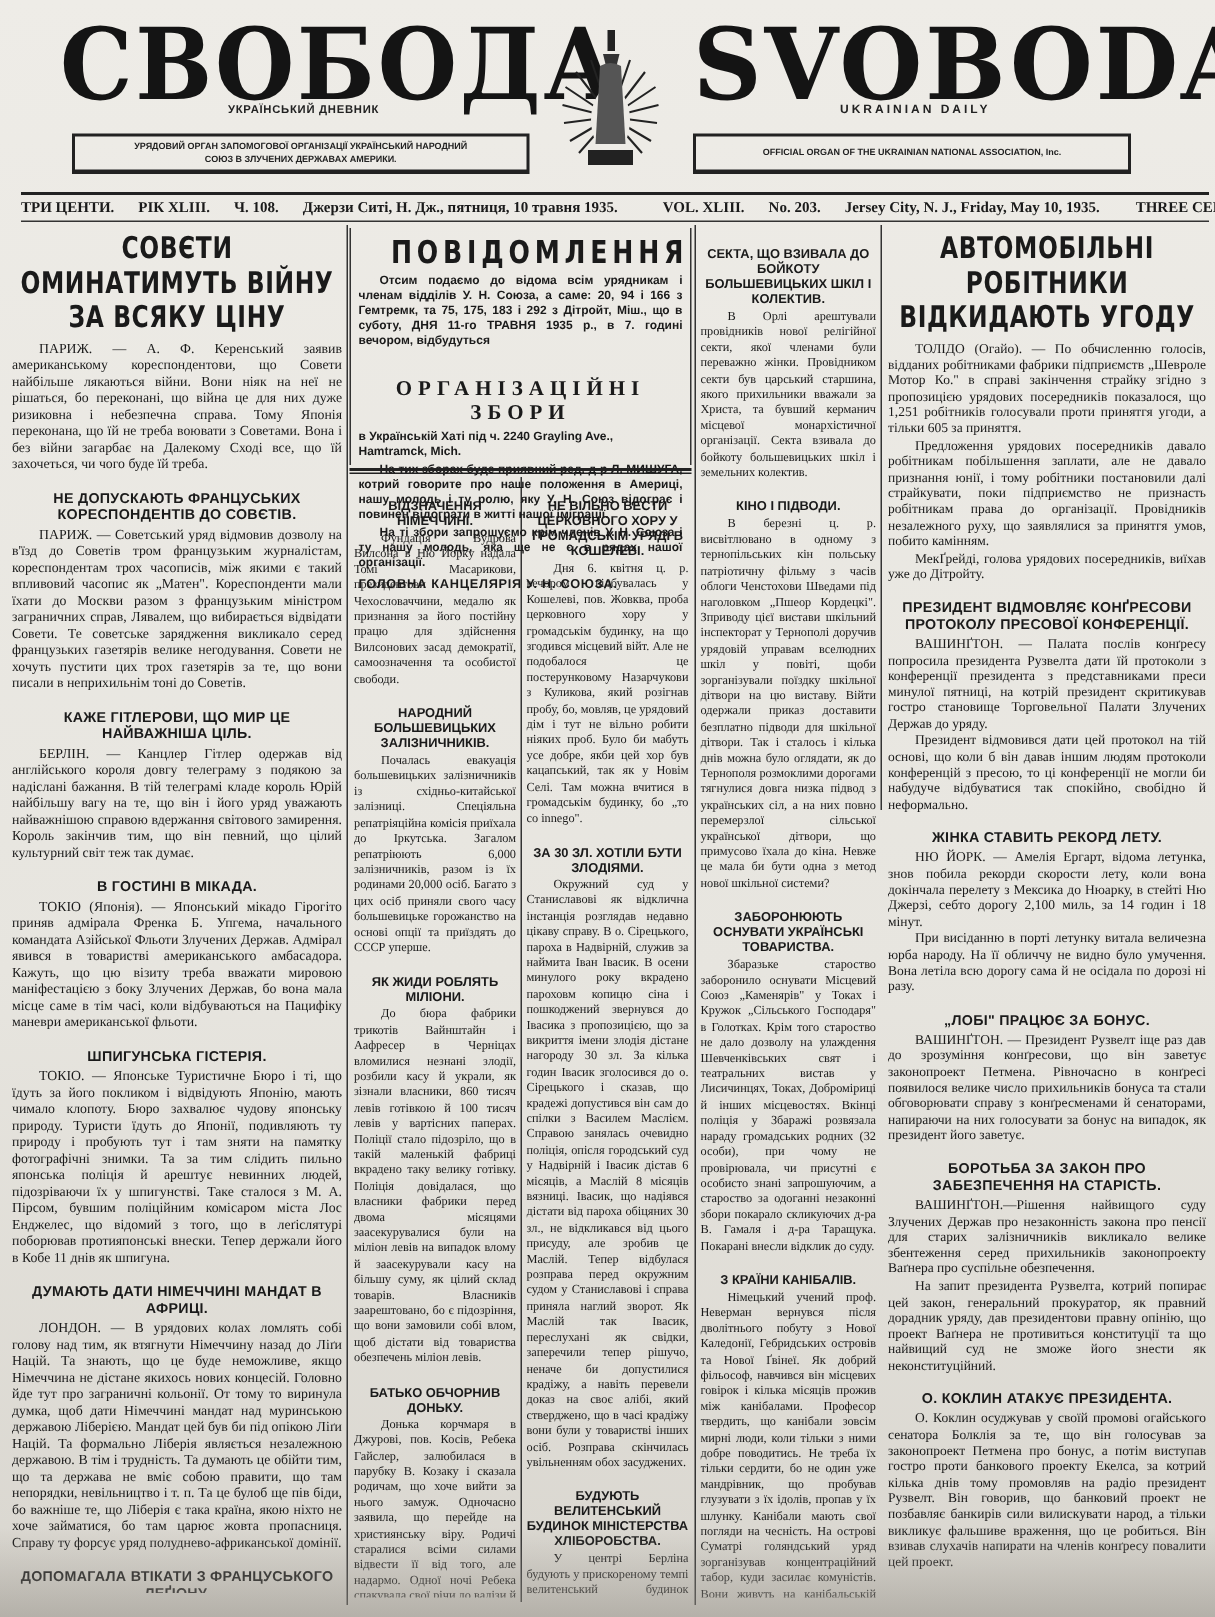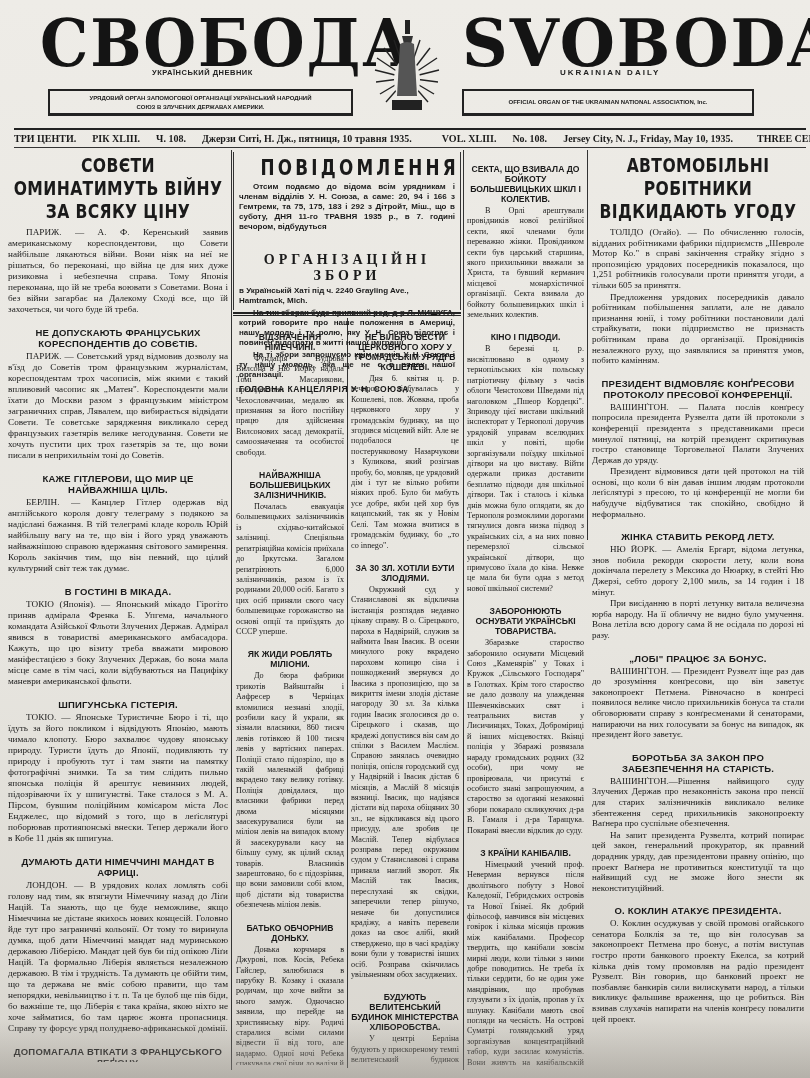--- a/index.html
+++ b/index.html
@@ -75,21 +75,21 @@
       </svg>
     </div>
   </div>
 
   <div class="dateline">
     <span>ТРИ ЦЕНТИ.</span>
     <span>РІК XLIII.</span>
     <span>Ч. 108.</span>
     <span style="margin-right:30px">Джерзи Ситі, Н. Дж., пятниця, 10 травня 1935.</span>
     <span>VOL. XLIII.</span>
-    <span>No. 108.</span>
+    <span>No. 203.</span>
     <span style="margin-right:24px">Jersey City, N. J., Friday, May 10, 1935.</span>
     <span style="margin-right:0">THREE CENTS</span>
   </div>
 
   <div class="vline" style="left:231px;top:150px;height:920px"></div>
   <div class="vline" style="left:347px;top:318px;height:750px"></div>
   <div class="vline" style="left:463px;top:150px;height:920px"></div>
   <div class="vline" style="left:587px;top:150px;height:390px"></div>
 
   <div class="col" style="left:8px;top:152px;width:220px;height:910px">
@@ -117,21 +117,21 @@
     <p style="text-indent:0;text-align:left">в Українській Хаті під ч. 2240 Grayling Ave., Hamtramck, Mich.</p>
     <p>На тих зборах буде приявний ред. д-р Л. МИШУГА, котрий говорите про наше положення в Америці, нашу молодь і ту ролю, яку У. Н. Союз відограє і повинен відограти в житті нашої іміграції.</p>
     <p>На ті збори запрошуємо крім членів У. Н. Союза і ту нашу молодь, яка ще не є в рядах нашої організації.</p>
     <div class="sign">ГОЛОВНА КАНЦЕЛЯРІЯ У. Н. СОЮЗА.</div>
   </div>
   <div class="dbl"></div>
 
   <div class="col narrow" style="left:236px;top:320px;width:108px;height:745px">
     <div class="h">ВІДЗНАЧЕННЯ НІМЕЧЧИНІ.</div>
     <p>Фундація Вудрова Вилсона в Ню Йорку надала Томі Масарикови, президентови Чехословаччини, медалю як признання за його постійну працю для здійснення Вилсонових засад демократії, самоозначення та особистої свободи.</p>
-    <div class="h">НАЙВАЖНІША БОЛЬШЕВИЦЬКИХ ЗАЛІЗНИЧНИКІВ.</div>
+    <div class="h">НАРОДНИЙ БОЛЬШЕВИЦЬКИХ ЗАЛІЗНИЧНИКІВ.</div>
     <p>Почалась евакуація большевицьких залізничників із східньо-китайської залізниці. Спеціяльна репатріяційна комісія приїхала до Іркутська. Загалом репатріюють 6,000 залізничників, разом із їх родинами 20,000 осіб. Багато з цих осіб приняли свого часу большевицьке горожанство на основі опції та приїздять до СССР уперше.</p>
     <div class="h">ЯК ЖИДИ РОБЛЯТЬ МІЛІОНИ.</div>
     <p>До бюра фабрики трикотів Вайнштайн і Аафресер в Черніцах вломилися незнані злодії, розбили касу й украли, як зізнали власники, 860 тисяч левів готівкою й 100 тисяч левів у вартісних паперах. Поліції стало підозріло, що в такій маленькій фабриці вкрадено таку велику готівку. Поліція довідалася, що власники фабрики перед двома місяцями заасекурувалися були на міліон левів на випадок вломy й заасекурували касу на більшу суму, як цілий склад товарів. Власників заарештовано, бо є підозріння, що вони замовили собі влом, щоб дістати від товариства обезпечень міліон левів.</p>
     <div class="h">БАТЬКО ОБЧОРНИВ ДОНЬКУ.</div>
     <p>Донька корчмаря в Джурові, пов. Косів, Ребека Гайслер, залюбилася в парубку В. Козаку і сказала родичам, що хоче вийти за нього замуж. Одночасно заявила, що перейде на християнську віру. Родичі старалися всіми силами відвести її від того, але надармо. Одної ночі Ребека спакувала свої річи до валізи й покинула батьківський дім, щоб udaтись до сусіднього села, де жив її наречений. По дорозі придержала її гранична сторожа, підозріваючи її, що вона щось перепачковує. Так повідомив її заздалегідь батько Ребеки. Одначе сторожа переконалася, що це неправда і дівчина пішла без перешкоди до нареченого, де й замешкала. Тоді батько повідомив поліцію, що вона комуністка. Доходження, які перевела поліція, й цього не потвердили. Батько хотів тільки, щоб її арештували й виправили з християнського дому. Зате прокураторія потягнула Гайслера до відповідальности за наклеп і введення влади в блуд. Незабаром відбудеться в Коломиї судова розправа в цій справі.</p>
   </div>
 
   <div class="col narrow" style="left:351px;top:320px;width:108px;height:745px">
     <div class="h">НЕ ВІЛЬНО ВЕСТИ ЦЕРКОВНОГО ХОРУ У ГРОМАДСЬКІМ УРЯДІ В КОШЕЛЕВІ.</div>
     <p>Дня 6. квітня ц. р. вечором відбувалась у Кошелеві, пов. Жовква, проба церковного хору у громадськім будинку, на що згодився місцевий війт. Але не подобалося це постерунковому Назарчукови з Куликова, який розігнав пробу, бо, мовляв, це урядовий дім і тут не вільно робити ніяких проб. Було би мабуть усе добре, якби цей хор був кацапський, так як у Новім Селі. Там можна вчитися в громадськім будинку, бо „то со innego".</p>
@@ -151,23 +151,24 @@
     <p>Збаразьке староство заборонило оснувати Місцевий Союз „Каменярів" у Токах і Кружок „Сільського Господаря" в Голотках. Крім того староство не дало дозволу на улаждення Шевченківських свят і театральних вистав у Лисичинцях, Токах, Доброміриці й інших місцевостях. Вкінці поліція у Збаражі розвязала нараду громадських родних (32 особи), при чому не провірювала, чи присутні є особисто знані запрошуючим, а староство за одоганні незаконні збори покарало скликуючих д-ра В. Гамаля і д-ра Таращука. Покарані внесли відклик до суду.</p>
     <div class="h">З КРАЇНИ КАНІБАЛІВ.</div>
     <p>Німецький учений проф. Неверман вернувся після дволітнього побуту з Нової Каледонії, Гебридських островів та Нової Ґвінеї. Як добрий фільософ, навчився він місцевих говірок і кілька місяців прожив між канібалами. Професор твердить, що канібали зовсім мирні люди, коли тільки з ними добре поводитись. Не треба їх тільки сердити, бо не один уже мандрівник, що пробував глузувати з їх ідолів, пропав у їх шлунку. Канібали мають свої погляди на чесність. На острові Суматрі голяндський уряд зорганізував концентраційний табор, куди засилає комуністів. Вони живуть на канібальській території „мапія", коли хто з них хоче втекти, може попасти між канібалів і там пропадає на їх бенкеті. У канібалів сильно розвинена музика.</p>
 
   </div>
 
   <div class="col" style="left:592px;top:152px;width:212px;height:913px;font-size:9px;line-height:10.6px">
     <div class="h big">АВТОМОБІЛЬНІ РОБІТНИКИ ВІДКИДАЮТЬ УГОДУ</div>
     <p>ТОЛІДО (Огайо). — По обчисленню голосів, відданих робітниками фабрики підприємств „Шевроле Мотор Ко." в справі закінчення страйку згідно з пропозицією урядових посередників показалося, що 1,251 робітників голосували проти принятгя угоди, а тільки 605 за принятгя.</p>
     <p>Предложення урядових посередників давало робітникам побільшення заплати, але не давало признання юнії, і тому робітники постановили далі страйкувати, поки підприємство не признасть робітникам права до організації. Провідників незалежного руху, що заявлялися за принятгя умов, побито камінням.</p>
+    <p>МекҐрейді, голова урядових посередників, виїхав уже до Дітройту.</p>
     <div class="h med">ПРЕЗИДЕНТ ВІДМОВЛЯЄ КОНҐРЕСОВИ ПРОТОКОЛУ ПРЕСОВОЇ КОНФЕРЕНЦІЇ.</div>
     <p>ВАШИНҐТОН. — Палата послів конґресу попросила президента Рузвелта дати їй протоколи з конференції президента з представниками преси минулої пятниці, на котрій президент скритикував гостро становище Торговельної Палати Злучених Держав до уряду.</p>
-    <p>Президент відмовився дати цей протокол на тій основі, що коли б він давав іншим людям протоколи леґіслятурі з пресою, то ці конференції не могли би набудуче відбуватися так спокійно, свобідно й неформально.</p>
+    <p>Президент відмовився дати цей протокол на тій основі, що коли б він давав іншим людям протоколи конференцій з пресою, то ці конференції не могли би набудуче відбуватися так спокійно, свобідно й неформально.</p>
     <div class="h med">ЖІНКА СТАВИТЬ РЕКОРД ЛЕТУ.</div>
     <p>НЮ ЙОРК. — Амелія Ергарт, відома летунка, знов побила рекорди скорости лету, коли вона докінчала перелету з Мексика до Нюарку, в стейті Ню Джерзі, себто дорогу 2,100 миль, за 14 годин і 18 мінут.</p>
     <p>При висіданню в порті летунку витала величезна юрба народу. На її обличчу не видно було умучення. Вона летіла всю дорогу сама й не осідала по дорозі ні разу.</p>
     <div class="h med">„ЛОБІ" ПРАЦЮЄ ЗА БОНУС.</div>
     <p>ВАШИНҐТОН. — Президент Рузвелт іще раз дав до зрозуміння конґресови, що він заветує законопроект Петмена. Рівночасно в конґресі появилося велике число прихильників бонуса та стали обговорювати справу з конґресменами й сенаторами, напираючи на них голосувати за бонус на випадок, як президент його заветує.</p>
     <div class="h med">БОРОТЬБА ЗА ЗАКОН ПРО ЗАБЕЗПЕЧЕННЯ НА СТАРІСТЬ.</div>
     <p>ВАШИНҐТОН.—Рішення найвищого суду Злучених Держав про незаконність закона про пенсії для старих залізничників викликало велике збентеження серед прихильників законопроекту Ваґнера про суспільне обезпечення.</p>
     <p>На запит президента Рузвелта, котрий попирає цей закон, генеральний прокуратор, як правний дорадник уряду, дав президентови правну опінію, що проект Ваґнера не противиться конституції та що найвищий суд не зможе його знести як неконституційний.</p>
     <div class="h med">О. КОКЛИН АТАКУЄ ПРЕЗИДЕНТА.</div>
     <p>О. Коклин осуджував у своїй промові огайського сенатора Болклія за те, що він голосував за законопроект Петмена про бонус, а потім виступав гостро проти банкового проекту Екелса, за котрий кілька днів тому промовляв на радіо президент Рузвелт. Він говорив, що банковий проект не позбавляє банкирів сили вилискувати народ, а тільки викликує фальшиве враження, що це робиться. Він взивав слухачів напирати на членів конґресу повалити цей проект.</p>

